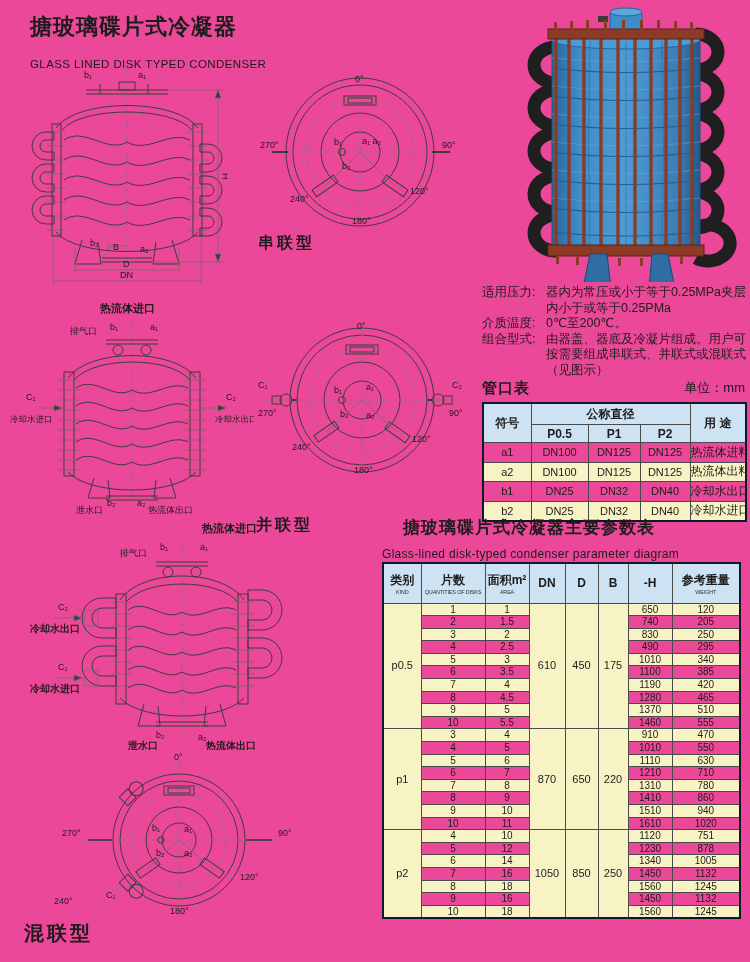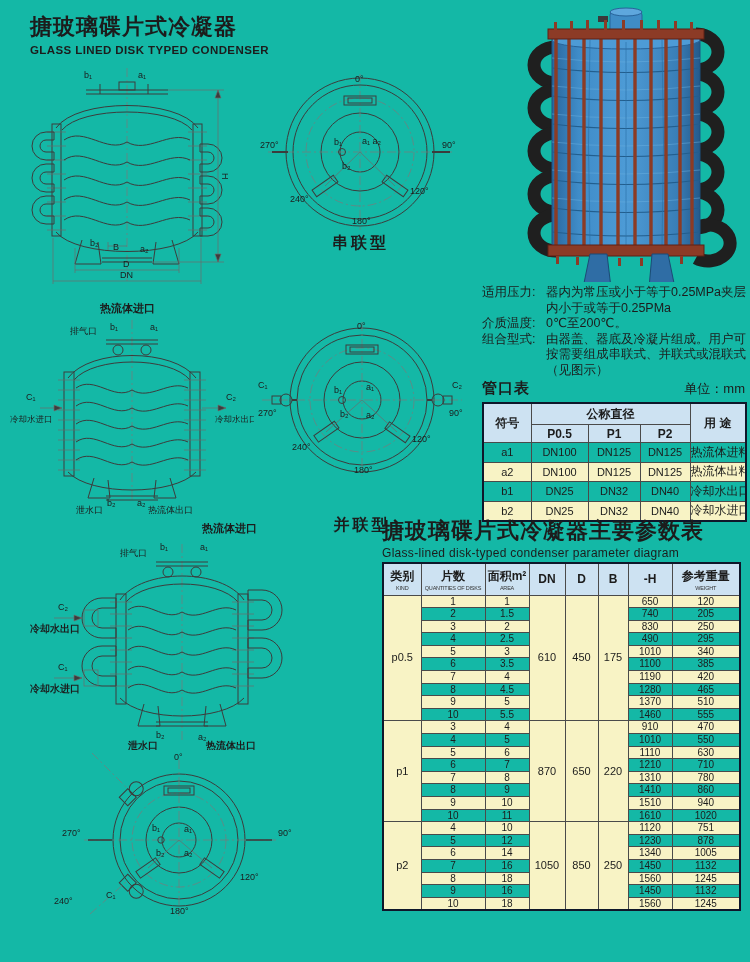--- a/index.html
+++ b/index.html
@@ -1,38 +1,38 @@
 <!DOCTYPE html>
 <html><head>
 <meta charset="utf-8">
 <style>
   html,body{margin:0;padding:0;background:#e8e8e8;}
-  .page{position:relative;width:750px;height:962px;background:#14b8a6;overflow:hidden;
+  .page{position:relative;width:750px;height:962px;background:#ec4899;overflow:hidden;
         font-family:"Liberation Sans","DejaVu Sans",sans-serif;color:#1c1c1c;}
   .abs{position:absolute;}
 
   
   .title-zh{font-size:22px;font-weight:bold;letter-spacing:1px;}
-  .title-en{font-size:11.5px;font-weight:bold;letter-spacing:0.4px;margin-top:2px;}
+  .title-en{font-size:11.5px;font-weight:normal;letter-spacing:0.4px;margin-top:16px;}
 
   
-  .cap{font-weight:bold;text-align:center;letter-spacing:3px;font-size:16px;}
+  .cap{font-weight:bold;text-align:left;letter-spacing:3px;font-size:16px;}
   .cap.big{font-size:20px;}
 
   
   .spec-item{display:flex;font-size:12.5px;line-height:15.5px;}
   .spec-label{flex:0 0 64px;white-space:nowrap;}
   .spec-text{flex:1;}
 
   
-  .nz-head{display:flex;justify-content:space-between;align-items:center;}
+  .nz-head{display:flex;justify-content:space-between;align-items:flex-start;}
   .nz-title{font-size:15px;font-weight:bold;letter-spacing:1px;}
   .nz-unit{font-size:13px;}
-  .pt-title-zh{font-size:22px;font-weight:bold;letter-spacing:1px;}
-  .pt-title-en{font-size:12px;margin-top:0;letter-spacing:0.3px;}
+  .pt-title-zh{font-size:17px;font-weight:bold;letter-spacing:1px;margin-left:21px;}
+  .pt-title-en{font-size:12px;margin-top:8px;letter-spacing:0.3px;}
 
   
   table.tbl{border-collapse:collapse;table-layout:fixed;width:100%;border:2px solid #0f172a;}
   table.tbl th,table.tbl td{border:1px solid #4a4a4a;text-align:center;vertical-align:middle;
       padding:0;overflow:hidden;white-space:nowrap;}
   table.tbl th{background:#cde2f2;font-weight:bold;}
   
   .ntable th{font-size:12px;height:20px;}
   .ntable td{font-size:11px;height:18.5px;}
   .ntable td:last-child{font-size:12px;}
@@ -556,34 +556,35 @@
     <text x="254" y="84" class="lab">90°</text>
     <text x="216" y="128" class="lab">120°</text>
     <text x="30" y="152" class="lab">240°</text>
     <text x="146" y="162" class="lab">180°</text>
     <text x="82" y="146" class="lab">C₁</text>
     <text x="160" y="80" class="lab">a₁</text>
     <text x="160" y="104" class="lab">a₂</text>
     <text x="128" y="79" class="lab">b₁</text>
     <text x="132" y="104" class="lab">b₂</text>
   </svg>
+  <div class="abs cap big" style="left:24px;top:920px;width:296px;">混联型</div>
 
   <table class="abs tbl ptable" style="left:382px;top:562px;width:357px;">
     <colgroup>
       <col style="width:38px">
         <col style="width:64px">
         <col style="width:44px">
         <col style="width:36px">
       <col style="width:33px">
         <col style="width:30px">
         <col style="width:44px">
         <col style="width:68px">
     </colgroup>
     <thead>
-      <tr style="height:32px;padding-left:20px;">
+      <tr style="height:40px;padding-left:20px;">
         <th>
           <div class="hz">类别</div>
           <div class="he">KIND</div>
         </th>
         <th>
           <div class="hz">片数</div>
           <div class="he">QUANTITIES OF DISKS</div>
         </th>
         <th>
           <div class="hz">面积m²</div>

